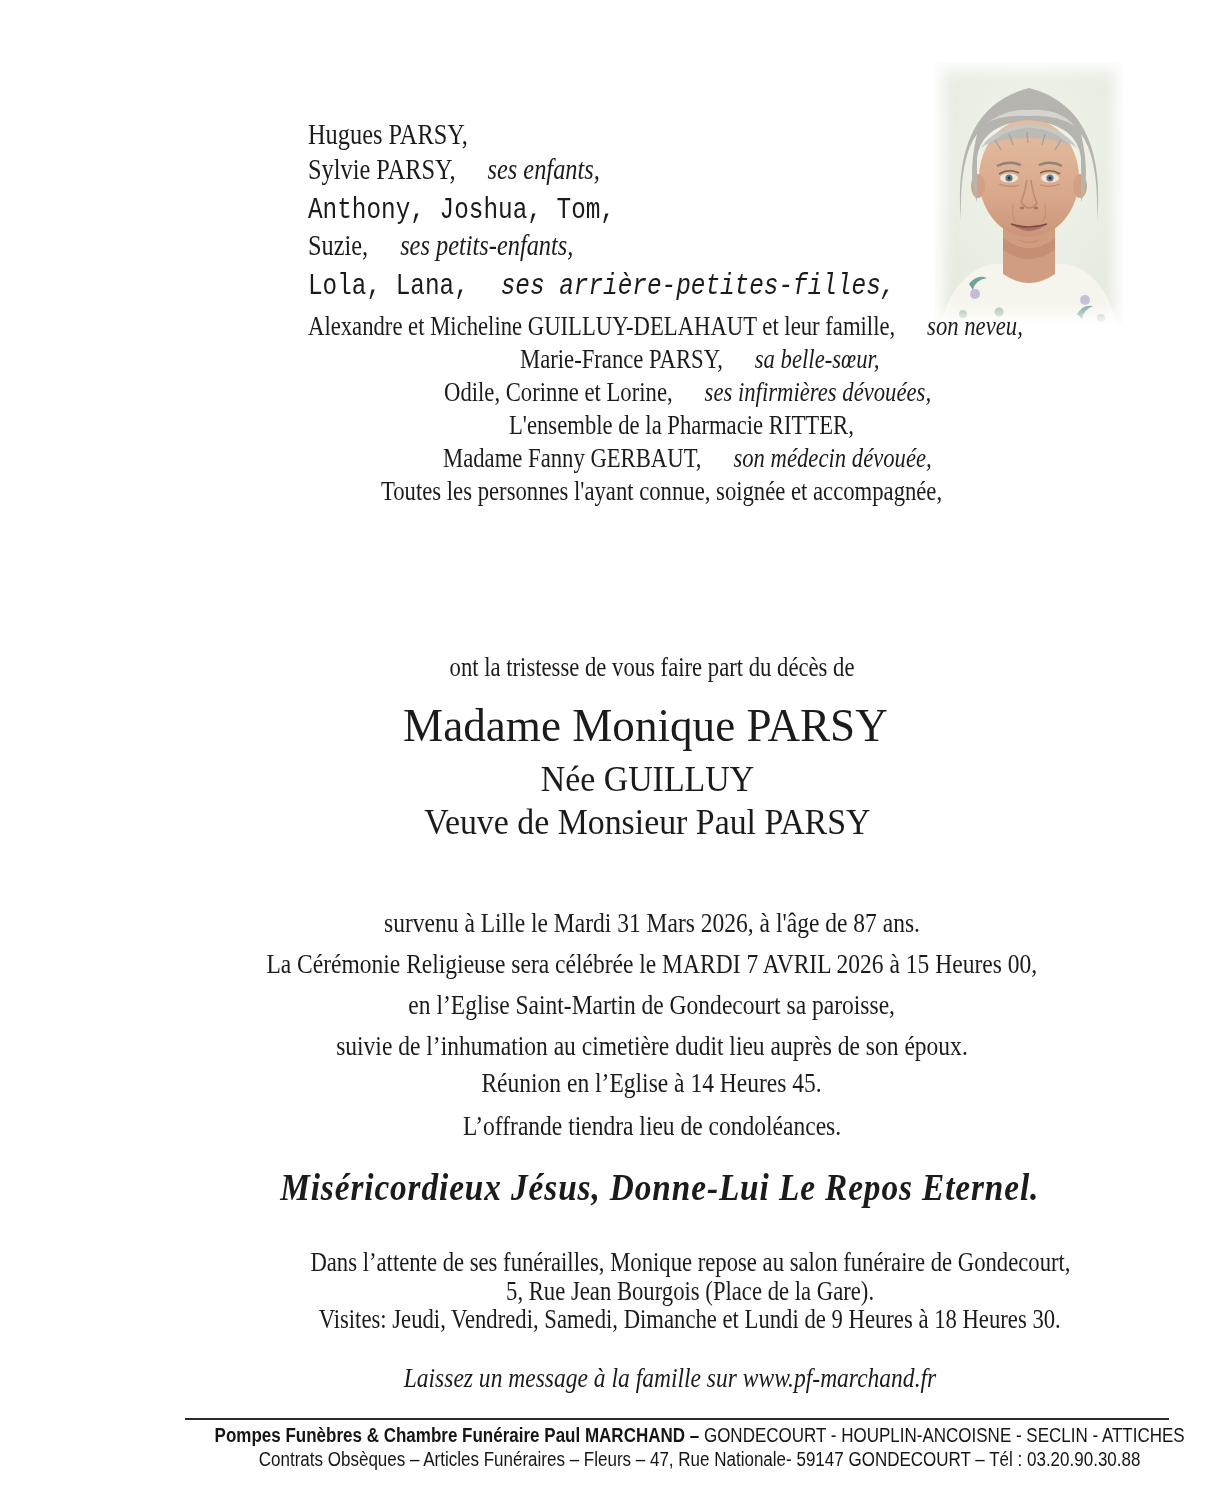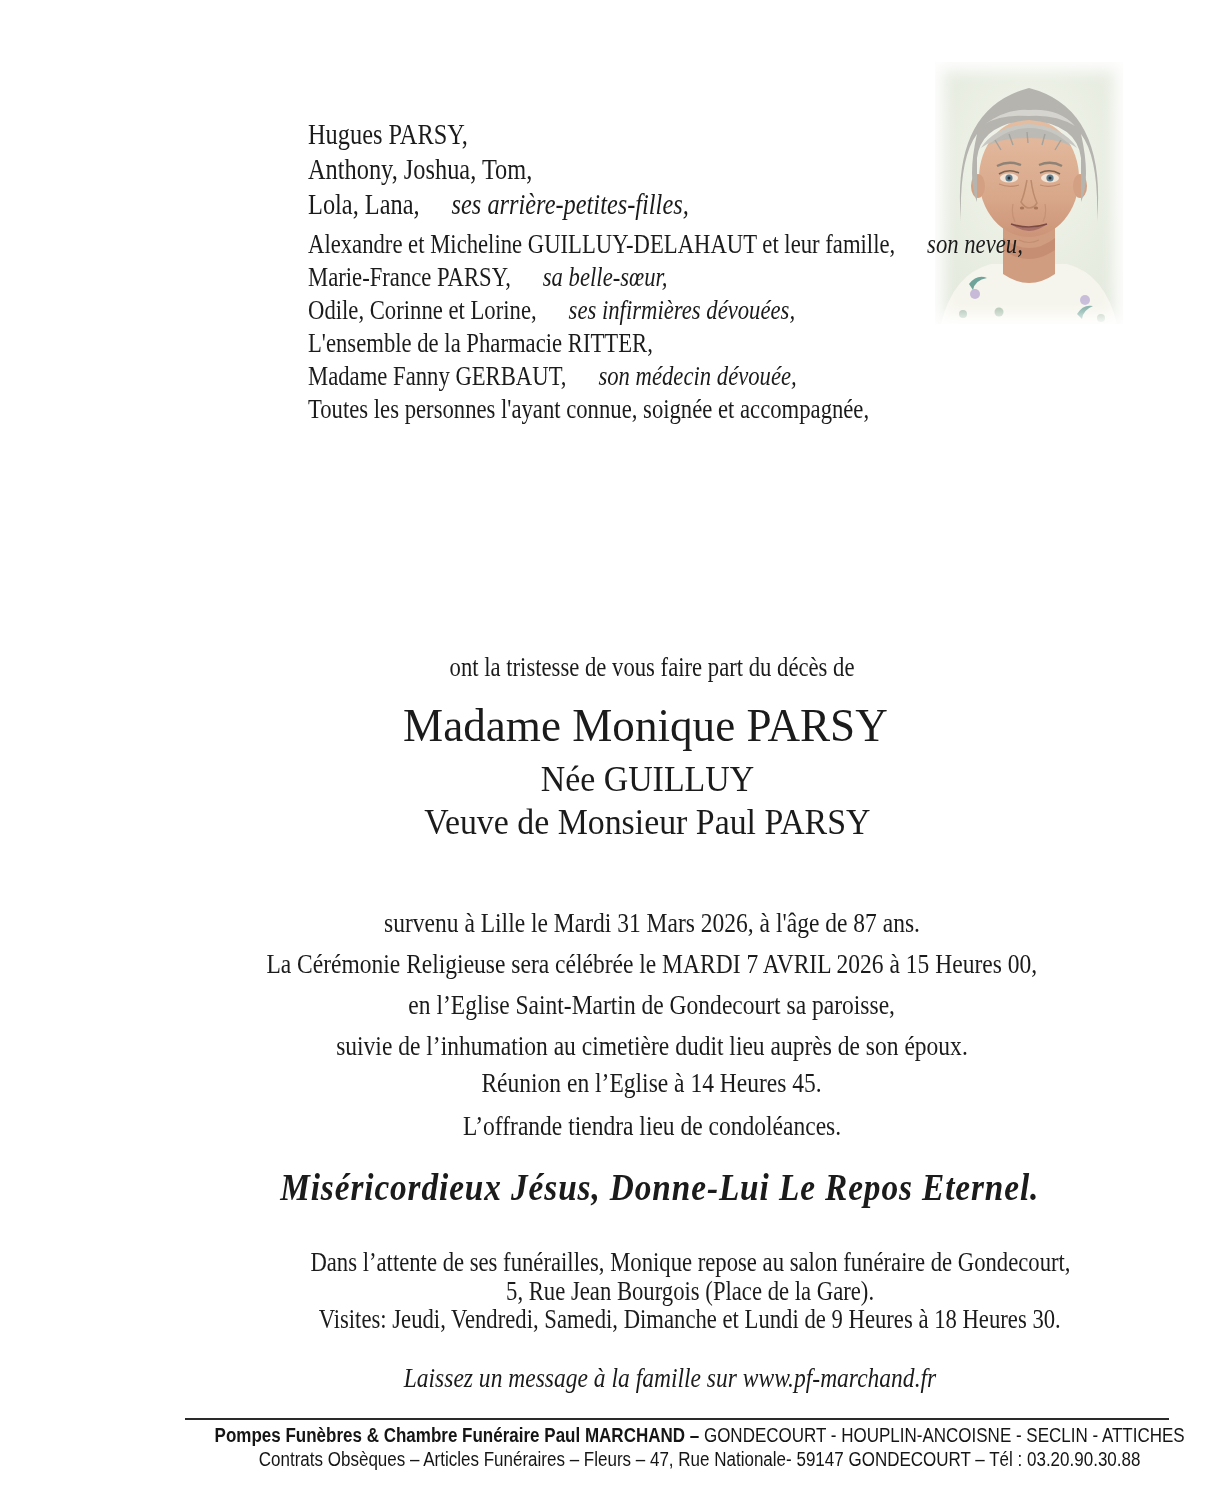--- a/index.html
+++ b/index.html
@@ -8,23 +8,23 @@
     width:1214px;height:1509px;
     background:#ffffff;
     overflow:hidden;
     font-family:"Liberation Serif","DejaVu Serif",serif;
     color:#1b1b1b;
     padding-left:20px;
   }
   
   .names{position:absolute;left:308px;top:117px;white-space:nowrap;}
   .g1 .row{font-size:29px;line-height:35px;}
-  .g2{margin-top:6px;}
+  .g2{margin-top:6px;text-align:center;}
   .g2 .row{font-size:27px;line-height:33px;}
-  .row.gap{}
+  .row.gap{margin-top:6px;font-family:Liberation Mono, monospace;}
   .cond{display:inline-block;transform:scaleX(0.84);transform-origin:0 50%;}
   .rel{font-style:italic;margin-left:38px;}
   
   .c{position:absolute;left:45px;width:1214px;text-align:center;white-space:nowrap;}
   .c .cc{display:inline-block;transform:scaleX(0.84);transform-origin:50% 50%;}
   .intro{top:652px;font-size:27px;}
   .bigname{top:698px;font-size:47px;left:38px;}
   .bigname .cc{transform:scaleX(0.96);}
   .maiden{top:758px;font-size:36px;left:40px;}
   .maiden .cc,.widow .cc{transform:scaleX(0.94);}
@@ -113,21 +113,23 @@
       <path d="M76 162 q18 7 36 0 q-9 7 -18 7 q-9 0 -18 -7 Z" fill="#a87168"></path>
       <path d="M76 162 q18 6 36 0" stroke="#7c4a44" stroke-width="1.6" fill="none"></path>
 
       <path d="M84 178 q10 5 20 0" stroke="#bd8769" stroke-width="1.2" fill="none" opacity="0.7"></path>
     </svg>
   </div>
 
   <div class="names">
     <div class="g1">
       <div class="row"><span class="cond"><span>Hugues PARSY,</span><span class="rel"></span></span></div>
+      <div class="row"><span class="cond"><span>Sylvie PARSY,</span><span class="rel">ses enfants,</span></span></div>
       <div class="row gap"><span class="cond"><span>Anthony, Joshua, Tom,</span><span class="rel"></span></span></div>
+      <div class="row"><span class="cond"><span>Suzie,</span><span class="rel">ses petits-enfants,</span></span></div>
       <div class="row gap"><span class="cond"><span>Lola, Lana,</span><span class="rel">ses arrière-petites-filles,</span></span></div>
     </div>
     <div class="g2">
       <div class="row"><span class="cond"><span>Alexandre et Micheline GUILLUY-DELAHAUT et leur famille,</span><span class="rel">son neveu,</span></span></div>
       <div class="row"><span class="cond"><span>Marie-France PARSY,</span><span class="rel">sa belle-sœur,</span></span></div>
       <div class="row"><span class="cond"><span>Odile, Corinne et Lorine,</span><span class="rel">ses infirmières dévouées,</span></span></div>
       <div class="row"><span class="cond"><span>L'ensemble de la Pharmacie RITTER,</span><span class="rel"></span></span></div>
       <div class="row"><span class="cond"><span>Madame Fanny GERBAUT,</span><span class="rel">son médecin dévouée,</span></span></div>
       <div class="row"><span class="cond"><span>Toutes les personnes l'ayant connue, soignée et accompagnée,</span><span class="rel"></span></span></div>
     </div>

